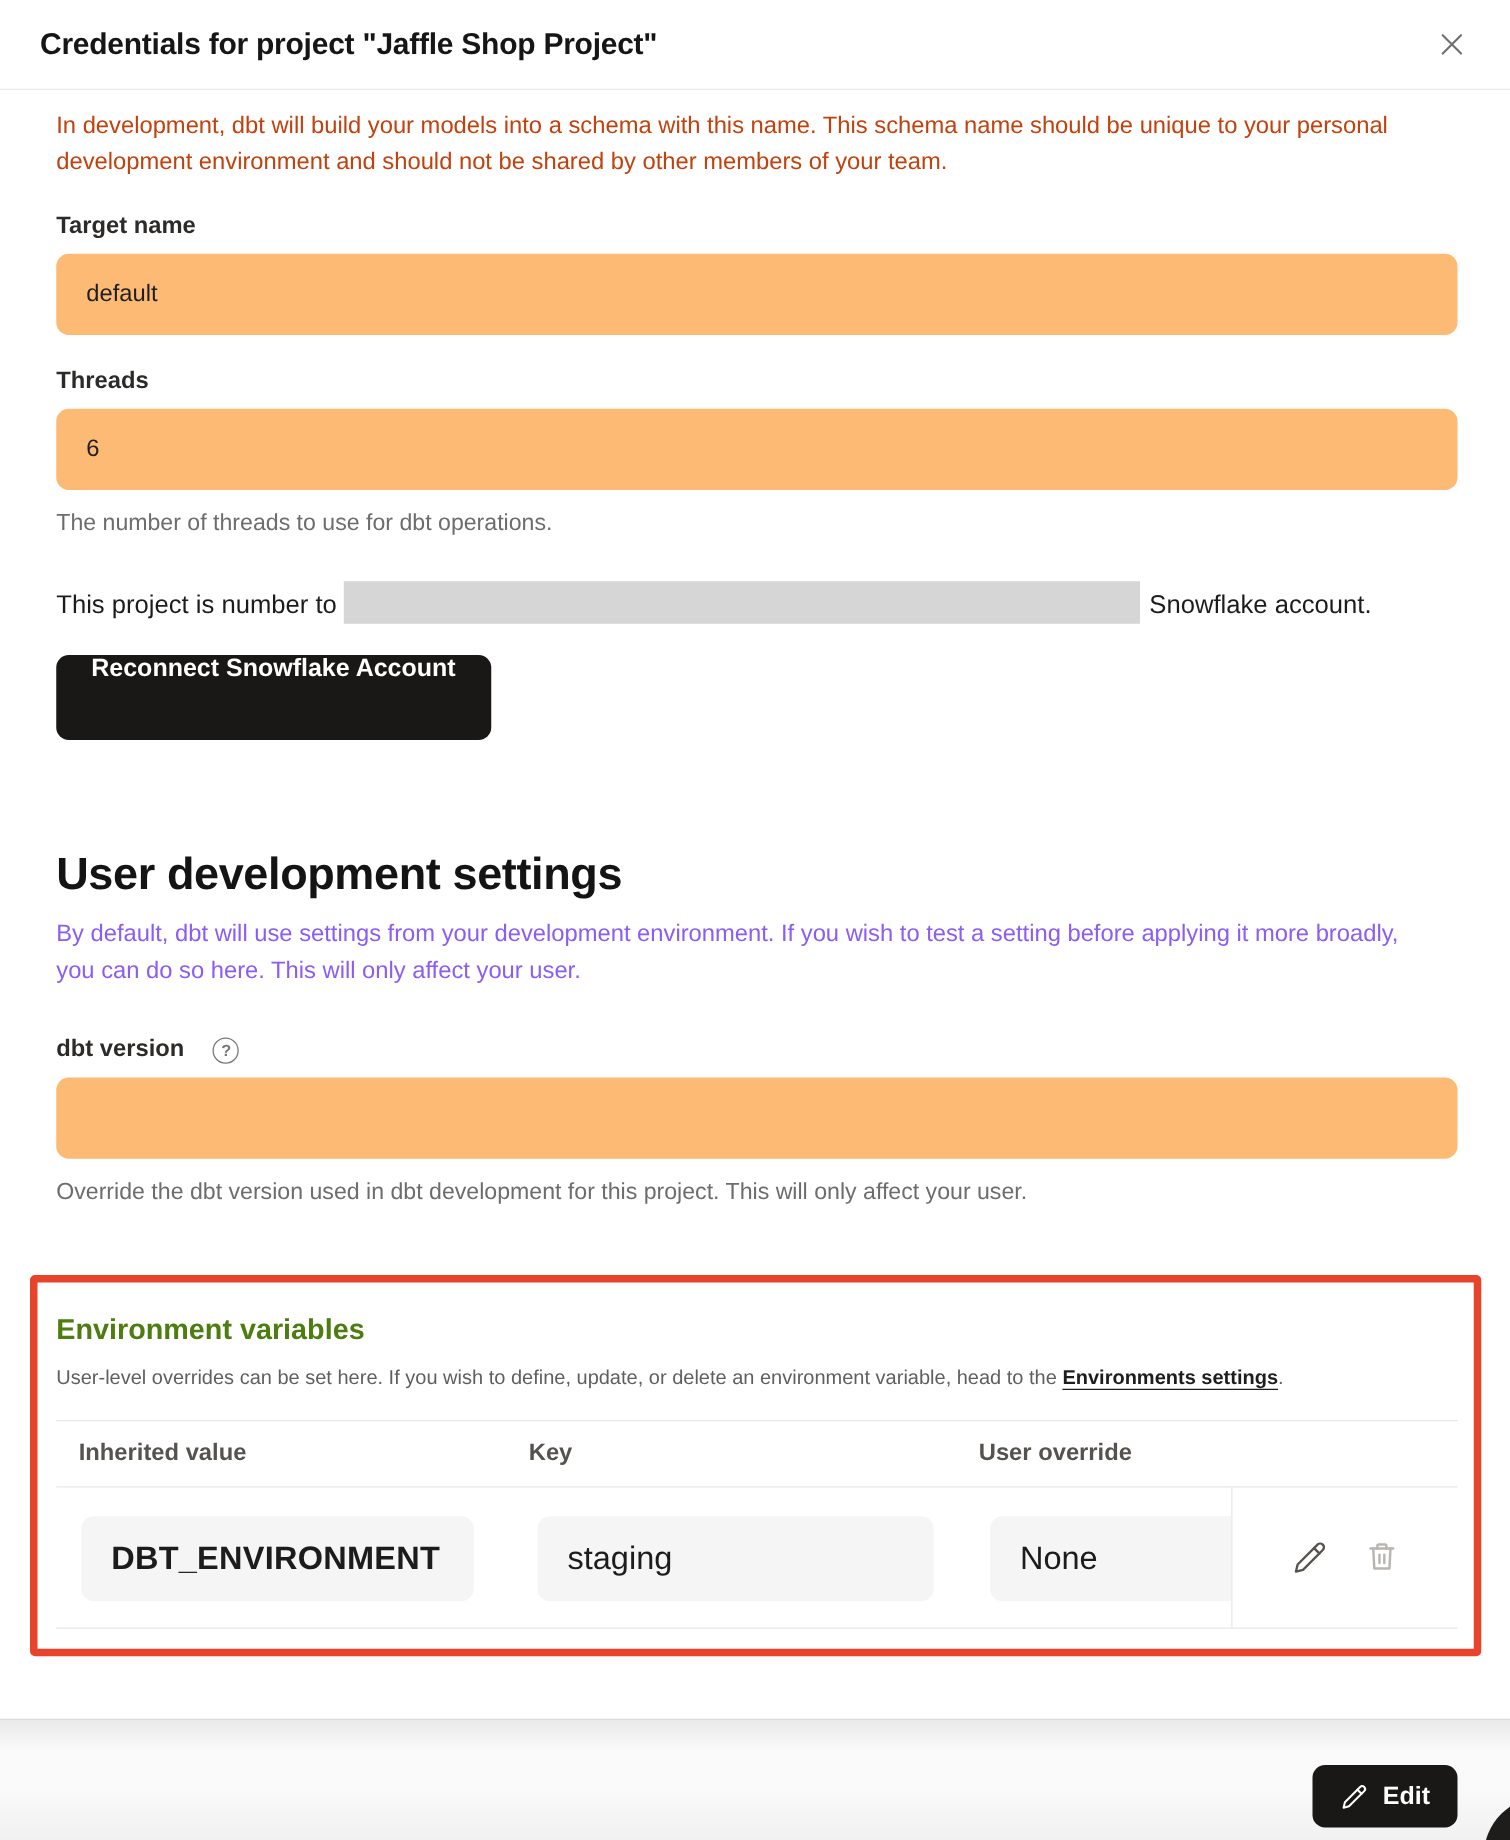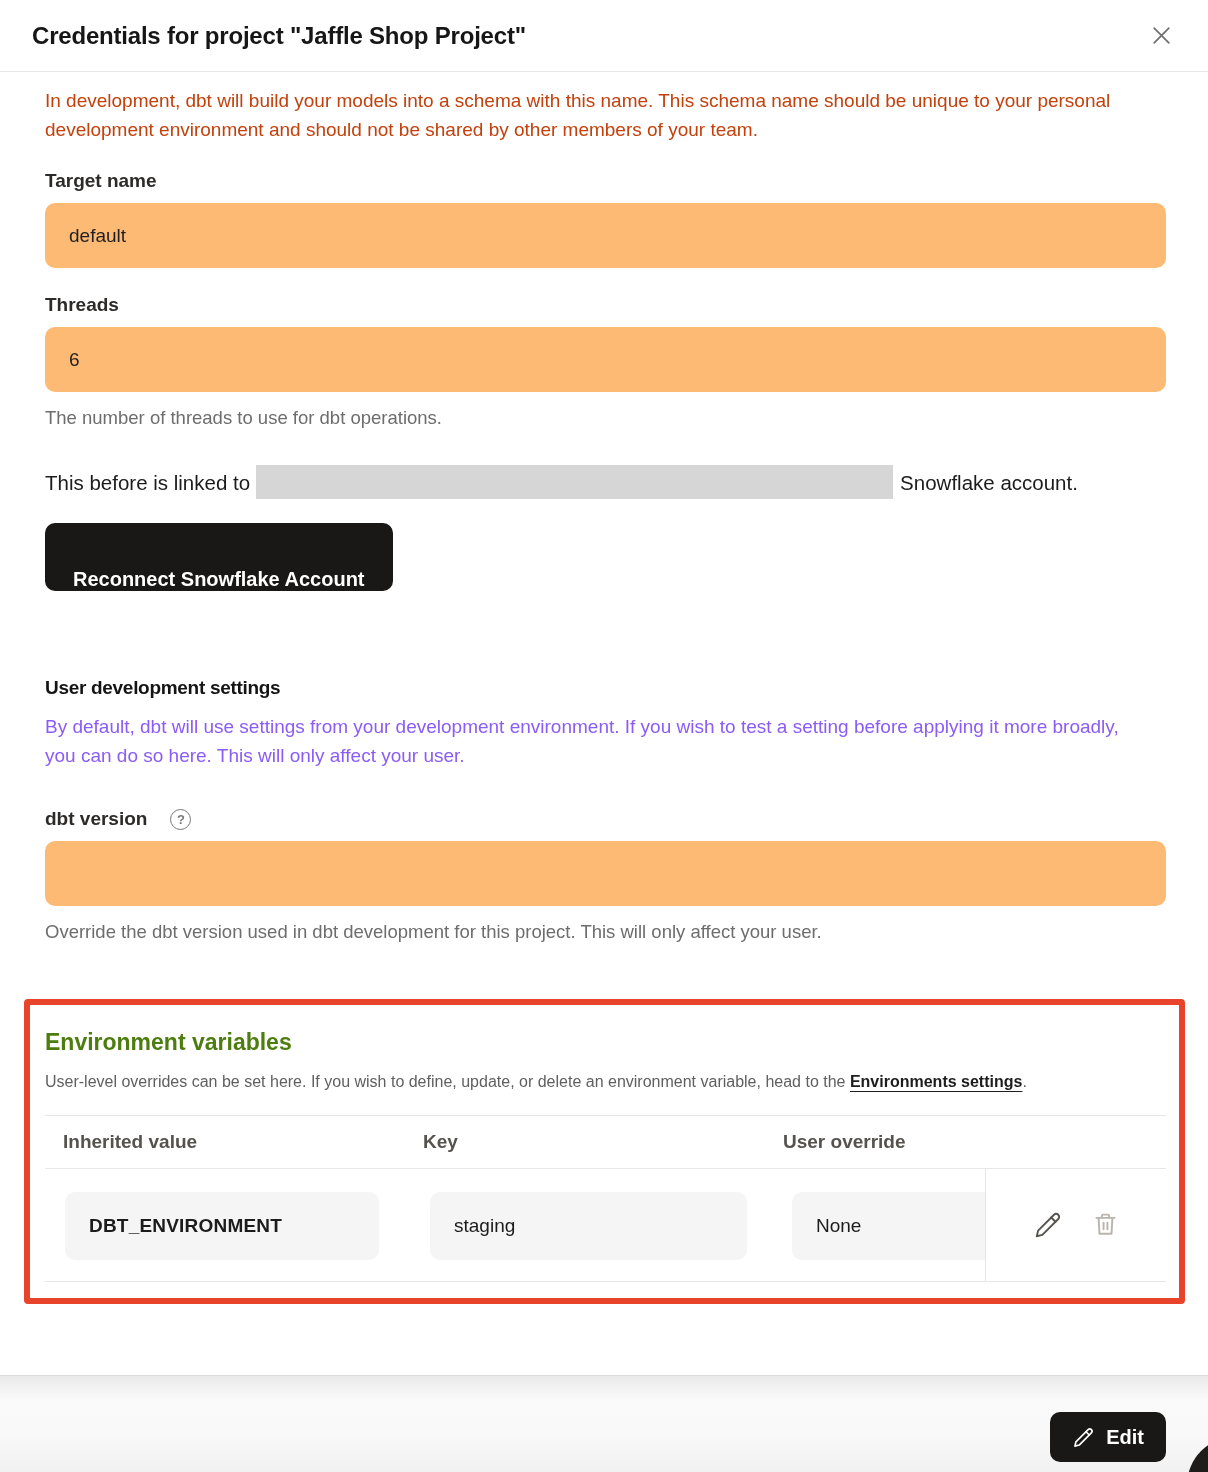--- a/index.html
+++ b/index.html
@@ -22,26 +22,26 @@
   .field-label { margin-top:26px; font-size:19px; font-weight:700; color:#2d2b29; }
   .text-input {
     margin-top:11px; width:100%; height:65px; background:#fdba74; border:none;
     border-radius:10px; padding:0 24px; font-size:19px; color:#1f1f1f;
     font-family:"Liberation Sans", sans-serif; display:block;
   }
   .helper { margin-top:15px; font-size:18.5px; color:#6d6d6d; }
   .linked-text { margin-top:36px; width:1075px; font-size:20.5px; line-height:36px; color:#1c1c1c; }
   .redacted-bar { display:inline-block; width:637px; height:34px; background:#d6d6d6; vertical-align:-9px; margin:0 7px 0 6px; }
   .btn-dark {
-    margin-top:22px; display:inline-flex; align-items:flex-end; gap:10px;
+    margin-top:22px; display:inline-flex; align-items:flex-start; gap:10px;
     background:#191817; color:#ffffff; font-weight:700; font-size:20px;
     border:none; border-radius:10px; height:68px; padding:0 28px; cursor:pointer;
     font-family:"Liberation Sans", sans-serif;
   }
-  .section-heading { margin-top:86px; font-size:19px; font-weight:700; color:#141414; letter-spacing:-0.3px; }
+  .section-heading { margin-top:86px; font-size:36px; font-weight:700; color:#141414; letter-spacing:-0.3px; }
   .section-desc { margin-top:13px; font-size:19px; line-height:29px; color:#8b5cf6; max-width:1075px; }
   .label-row { margin-top:38px; display:flex; align-items:center; gap:23px; }
   .help-circle {
     width:21px; height:21px; border:1.6px solid #787878; border-radius:50%;
     display:inline-flex; align-items:center; justify-content:center;
     font-size:13px; font-weight:600; color:#787878; cursor:pointer;
   }
   
   .env-box {
     margin:56px 0 0 -21px; width:1161px; border:6px solid #e8432b; border-radius:4px;
@@ -51,21 +51,21 @@
   .env-desc { margin-top:11px; font-size:16px; line-height:29.5px; color:#5f5f5f; max-width:1115px; }
   .env-link { color:#1d1d1d; font-weight:700; text-decoration:underline; text-underline-offset:4px; cursor:pointer; }
   .ev-table { margin-top:18px; border-top:1px solid #e7e7e7; }
   .ev-head, .ev-row { display:grid; grid-template-columns:360px 360px 220px 1fr; }
   .ev-head { height:52px; align-items:center; }
   .ev-head .cell { padding-left:18px; font-size:19px; font-weight:600; color:#56534f; }
   .ev-row { border-top:1px solid #e7e7e7; border-bottom:1px solid #e7e7e7; height:114px; }
   .actions-cell { border-left:1px solid #e7e7e7; display:flex; align-items:center; justify-content:center; gap:28px; }
   .pill {
     margin-top:23px; height:68px; background:#f5f5f5; border-radius:10px;
-    display:flex; align-items:center; padding:0 24px; font-size:19px; color:#1c1c1c;
+    display:flex; align-items:center; padding:0 24px; font-size:26px; color:#1c1c1c;
   }
   .pill-key   { margin-left:20px; margin-right:26px; font-weight:600; letter-spacing:0.2px; }
   .pill-inh   { margin-left:25px; margin-right:18px; }
   .pill-ovr   { margin-left:27px; margin-right:0; border-radius:10px 0 0 10px; }
   .icon-btn { background:none; border:none; cursor:pointer; display:flex; align-items:center; justify-content:center; padding:0; }
   
   .modal-footer {
     position:absolute; left:0; right:0; bottom:0; height:97px;
     border-top:1px solid #dadada;
     background:linear-gradient(180deg,#e9e9e9 0px,#fafafa 24px,#f9f9f9 60%,#f1f1f1 100%);
@@ -100,21 +100,21 @@
 
   <p class="intro">In development, dbt will build your models into a schema with this name. This schema name should be unique to your personal development environment and should not be shared by other members of your team.</p>
 
   <div class="field-label">Target name</div>
   <input class="text-input" type="text" value="default" style="">
 
   <div class="field-label">Threads</div>
   <input class="text-input" type="text" value="6" style="">
   <div class="helper">The number of threads to use for dbt operations.</div>
 
-  <div class="linked-text"><span>This before is linked to</span><span class="redacted-bar"></span><span>Snowflake account.</span></div>
+  <div class="linked-text"><span>This project is number to</span><span class="redacted-bar"></span><span>Snowflake account.</span></div>
 
   <button class="btn-dark">
     <span>Reconnect Snowflake Account</span>
   </button>
 
   <h2 class="section-heading">User development settings</h2>
   <p class="section-desc">By default, dbt will use settings from your development environment. If you wish to test a setting before applying it more broadly, you can do so here. This will only affect your user.</p>
 
   <div class="label-row">
     <span class="field-label" style="margin-top:0;">dbt version</span>

